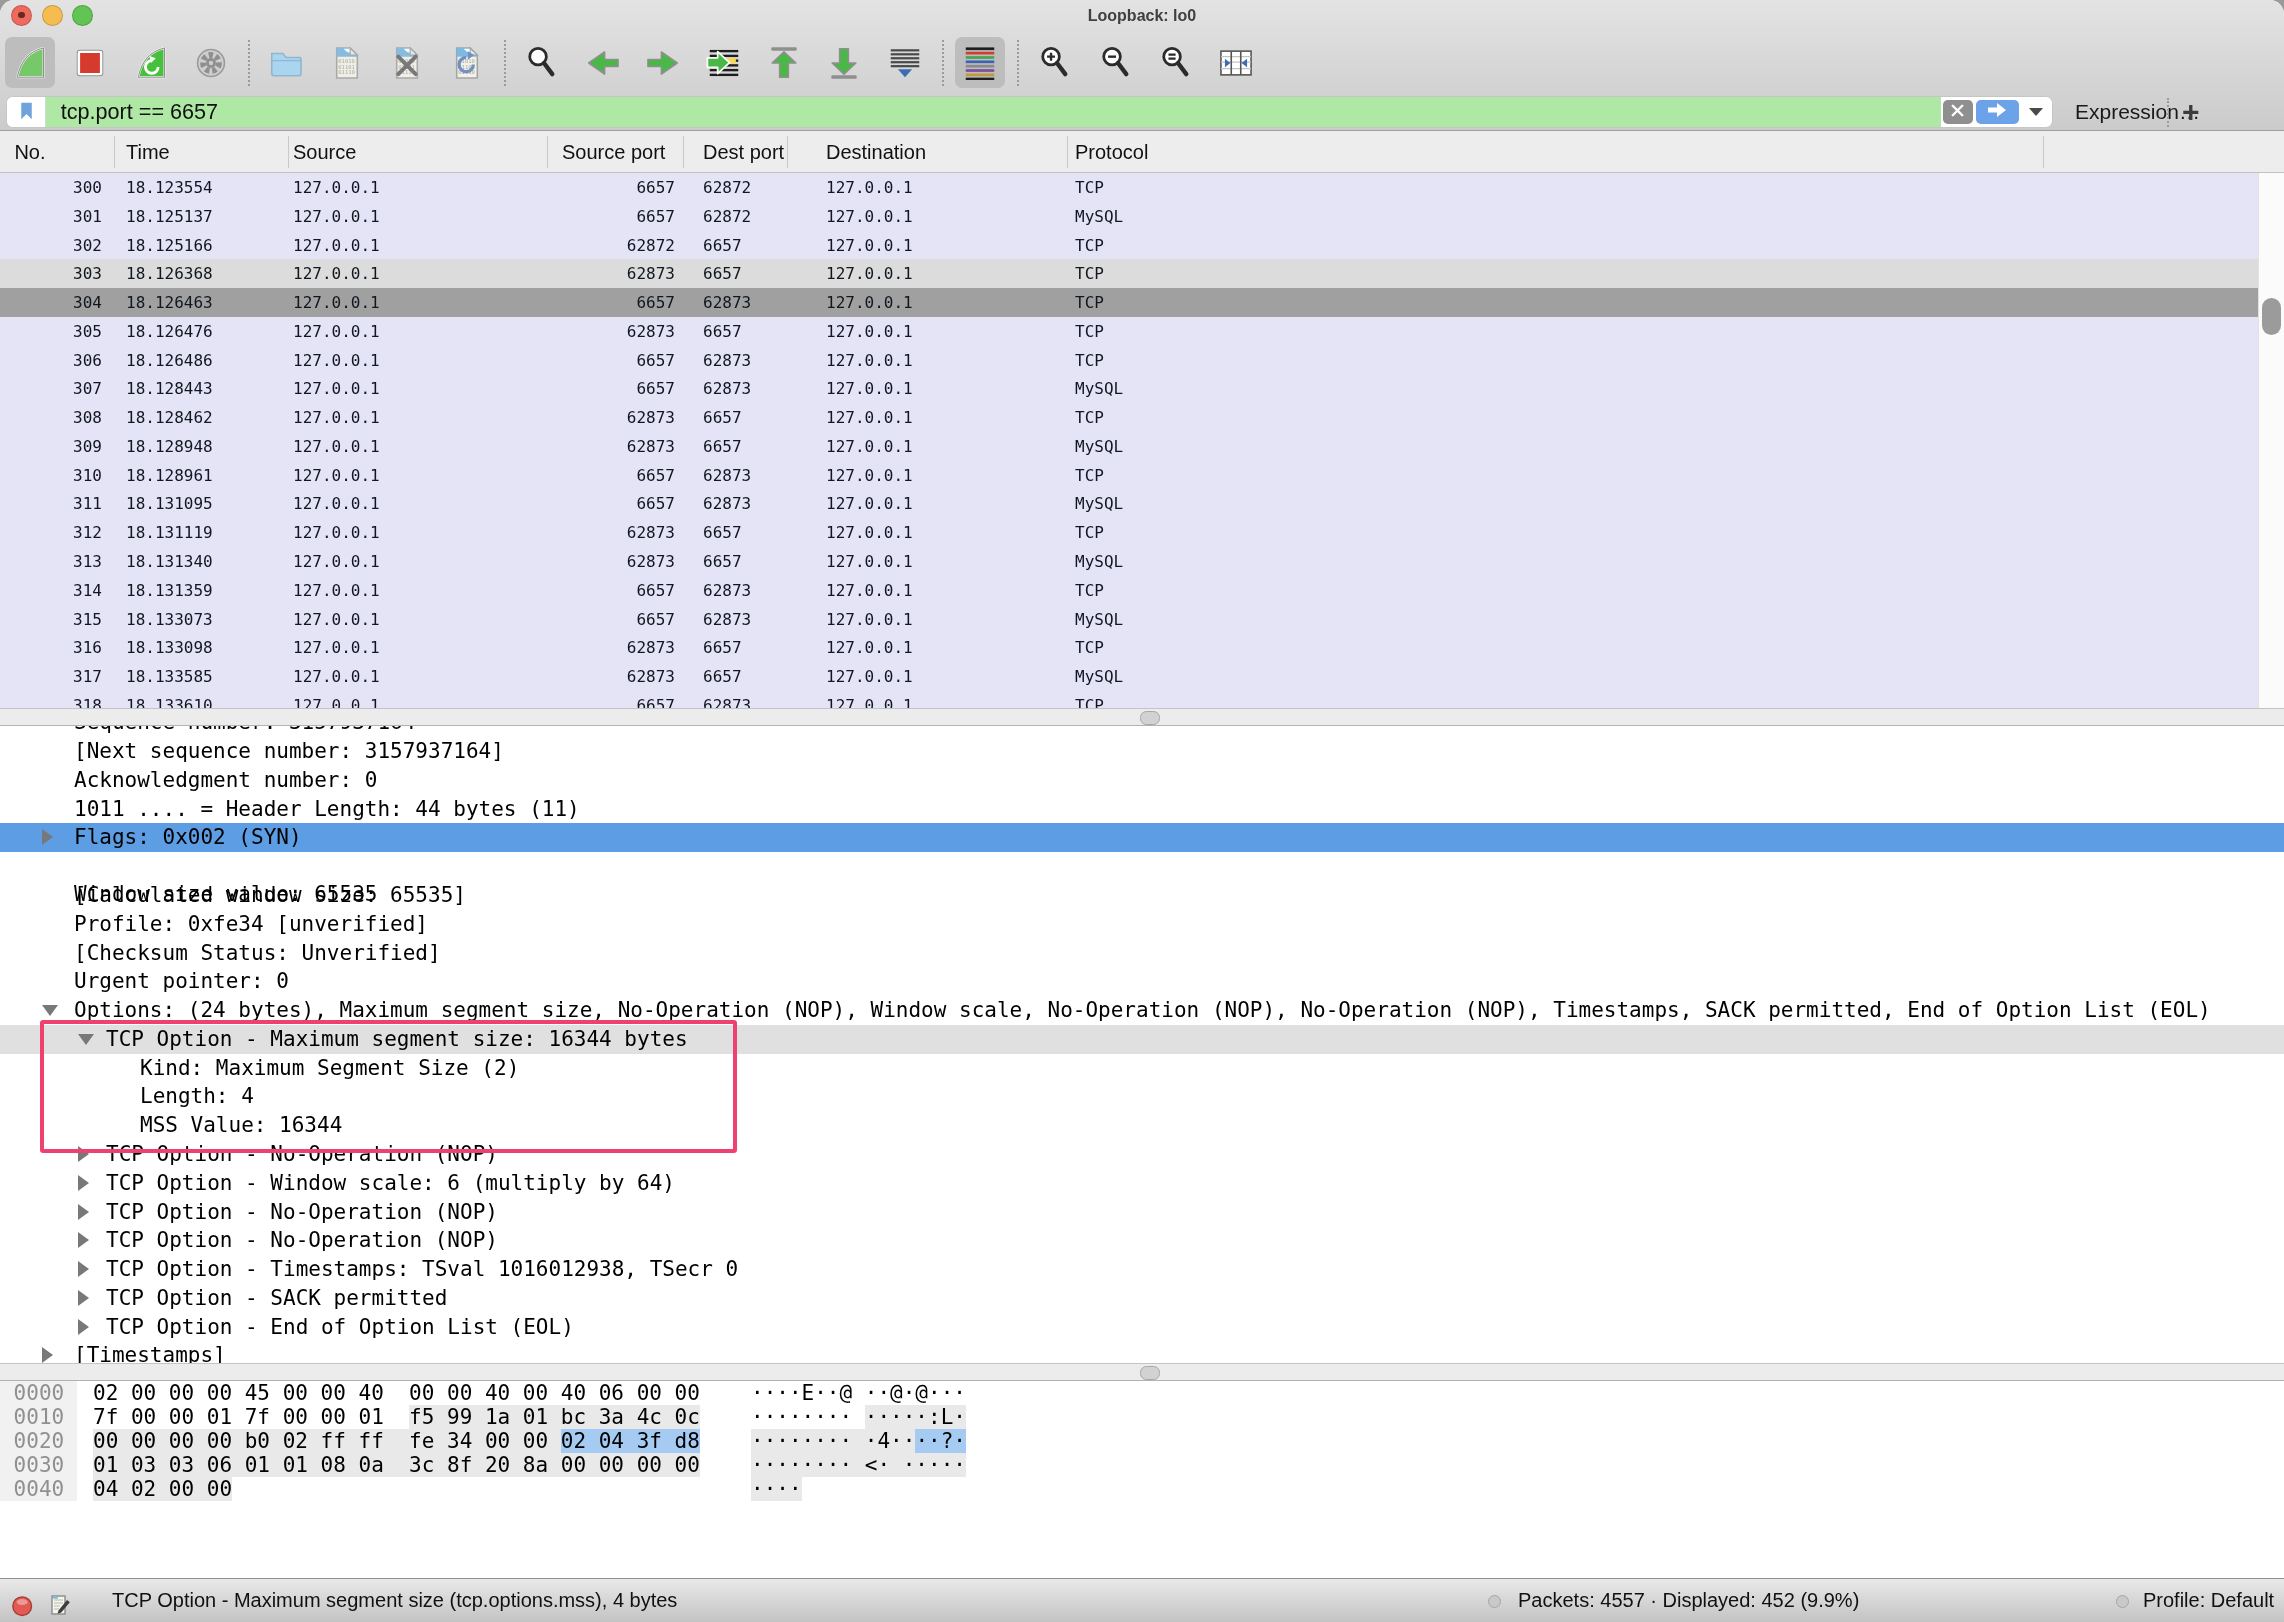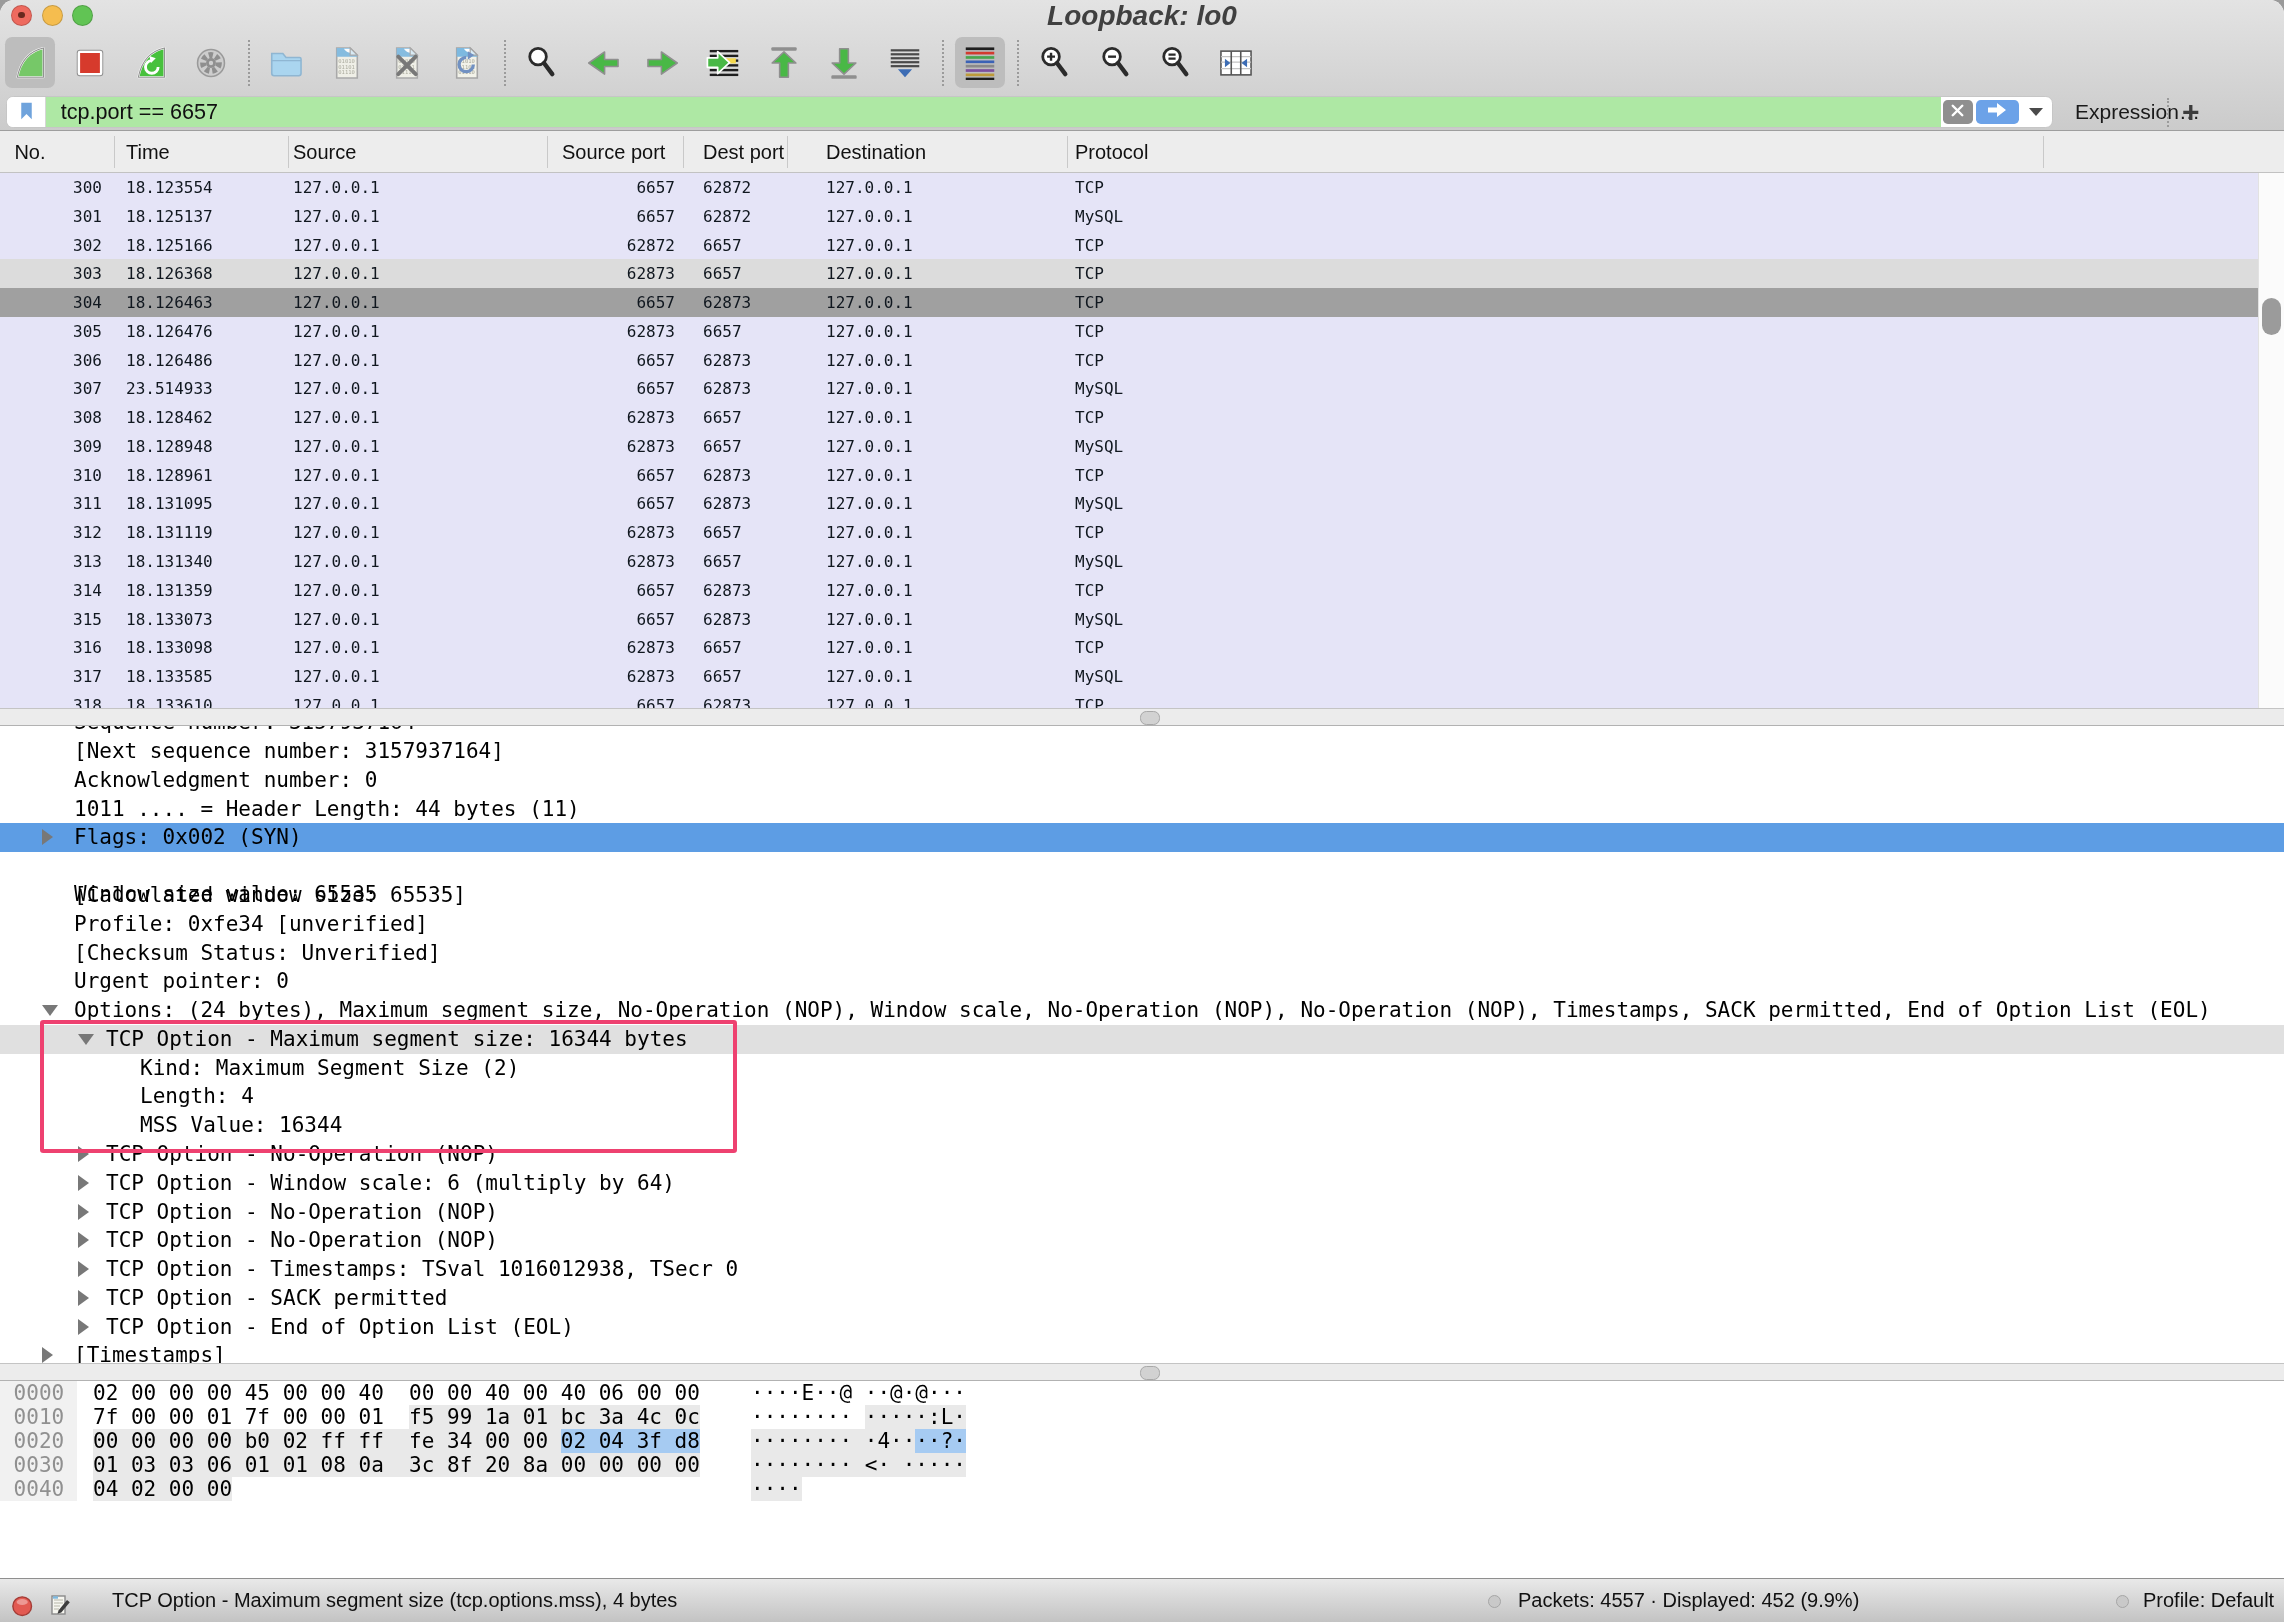--- a/index.html
+++ b/index.html
@@ -7,21 +7,21 @@
        border-radius:14.4px 14.4px 0 0;font-family:"Liberation Sans",sans-serif;}
   
   #chrome{position:absolute;left:0;top:0;width:2284px;height:131px;
           background:linear-gradient(#e3e3e3,#cbcbcb);border-bottom:1.6px solid #9e9e9e;box-sizing:border-box;}
   #titlebar{position:absolute;left:0;top:0;width:100%;height:30px;}
   #lights{position:absolute;left:11.2px;top:4.8px;display:flex;gap:9.6px;}
   .light{width:21px;height:21px;border-radius:50%;box-sizing:border-box;border:1.2px solid rgba(0,0,0,.18);
          display:flex;align-items:center;justify-content:center;}
   .light .dot{width:6.4px;height:6.4px;border-radius:50%;background:rgba(60,20,10,.75);}
   #wtitle{position:absolute;left:0;right:0;top:0;height:30px;line-height:32px;text-align:center;
-          font-size:28px;font-weight:bold;color:#404040;font-style:italic;}
+          font-size:16px;font-weight:bold;color:#404040;}
   #toolbar{position:absolute;left:4.8px;top:32px;height:61px;display:flex;align-items:center;}
   .tbtn{width:50px;height:51px;border-radius:7.2px;display:flex;align-items:center;justify-content:center;
         margin-right:10.4px;flex:none;}
   .tbtn.pressed{background:#bdbdbd;}
   .tbtn.disabled{opacity:.9;}
   .tbtn svg{display:block;}
   .tsep{width:0;height:46px;border-left:2.4px dotted #9b9b9b;margin:0 11.2px 0 1.6px;flex:none;}
   
   #filterbar{position:absolute;left:0;top:93px;width:2284px;height:38px;}
   #filterpill{position:absolute;left:6.4px;top:3.2px;width:2047px;height:32px;background:#fff;
@@ -433,21 +433,21 @@
           <div class="pcell c-no">306</div>
           <div class="pcell c-time">18.126486</div>
           <div class="pcell c-src">127.0.0.1</div>
           <div class="pcell c-sport">6657</div>
           <div class="pcell c-dport">62873</div>
           <div class="pcell c-dest">127.0.0.1</div>
           <div class="pcell c-proto">TCP</div>
         </div>
         <div class="prow normal" style="top: 201px;">
           <div class="pcell c-no">307</div>
-          <div class="pcell c-time">23.514933</div>
+          <div class="pcell c-time">18.128443</div>
           <div class="pcell c-src">127.0.0.1</div>
           <div class="pcell c-sport">6657</div>
           <div class="pcell c-dport">62873</div>
           <div class="pcell c-dest">127.0.0.1</div>
           <div class="pcell c-proto">MySQL</div>
         </div>
         <div class="prow normal" style="top: 230px;">
           <div class="pcell c-no">308</div>
           <div class="pcell c-time">18.128462</div>
           <div class="pcell c-src">127.0.0.1</div>

